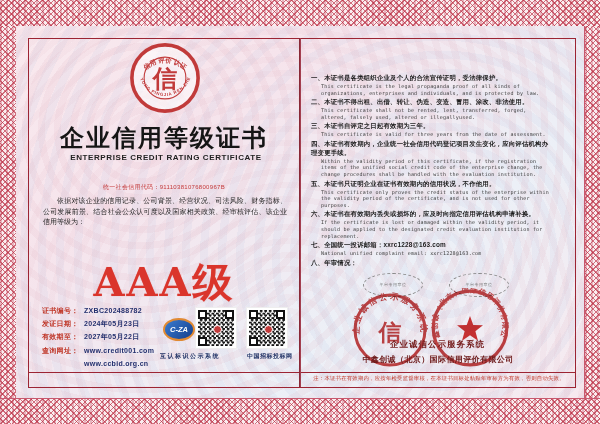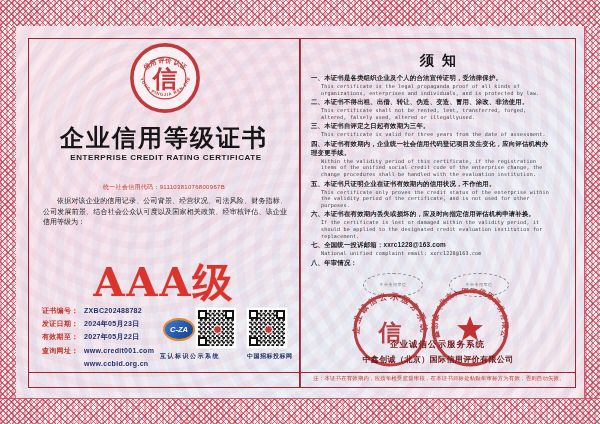--- a/index.html
+++ b/index.html
@@ -161,21 +161,20 @@
     <div class="qr">
         <div class="qr-i">
           <span class="qr-f"></span>
           <span class="qr-dot"></span>
         </div>
       </div>
   </div>
   <div class="abs qr-cap" style="left:160px;top:352px;">互认标识公示系统</div>
   <div class="abs qr-cap" style="left:247px;top:352px;letter-spacing:.5px;">中国招标投标网</div>
 
-  <div class="abs ctext notice-title">须知</div>
 
   <div class="abs notice">
     <div class="nitem">
       <div class="ncn">一、本证书是各类组织企业及个人的合法宣传证明，受法律保护。</div>
       <div class="nen">This certificate is the legal propaganda proof of all kinds of organizations, enterprises and individuals, and is protected by law.</div>
     </div>
     <div class="nitem">
       <div class="ncn">二、本证书不得出租、出借、转让、伪造、变造、冒用、涂改、非法使用。</div>
       <div class="nen">This certificate shall not be rented, lent, transferred, forged, altered, falsely used, altered or illegallyused.</div>
     </div>

